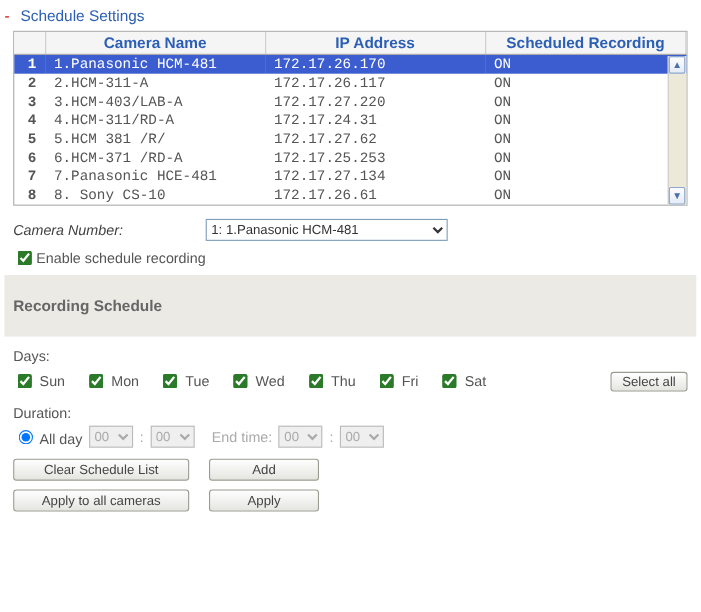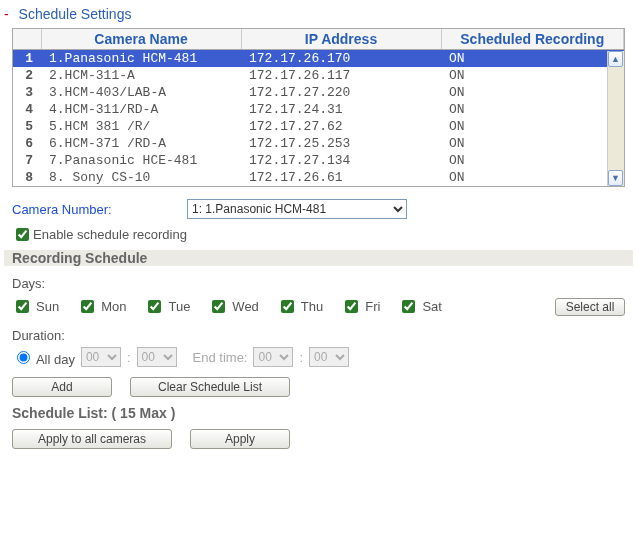--- a/index.html
+++ b/index.html
@@ -62,38 +62,38 @@
     margin: 0 auto;
     background: linear-gradient(#fdfdfd,#e4ecf7);
     border: 1px solid #8aa7d6;
     border-radius: 2px;
     display:flex;align-items:center;justify-content:center;
     color:#4a6ea9;font-size:9px;
   }
   .sb-up{position:absolute;top:0;}
   .sb-down{position:absolute;bottom:0;}
   .form-row { margin: 2px 8px 6px 8px; display:flex; align-items:center; }
-  .lbl { color:#1d4ed8; width:175px; }
+  .lbl { color:#404040; width:175px;font-style:italic; }
   select, input[type=text] {
     font-size:12px;
   }
   .camera-select {
     width: 220px;
     border: 1px solid #7e9db9;
     background: #fff;
     color: #333;
     height: 20px;
   }
   .chk { margin-right:4px; accent-color:#2a7a2a;}
   .subhead {
     background: #eceae4;
     color: #666;
     font-weight: bold;
     font-size: 14px;
-    padding: 0 8px;
+    padding: 20px 8px;
     margin-top: 6px;
   }
   .days-row { margin:6px 8px; display:flex; align-items:center; gap:18px;}
   .days-row label { color:#555; display:flex;align-items:center; gap:3px;justify-content:flex-end;}
   .btn {
     background: linear-gradient(#fefefe,#e5e5e0);
     border: 1px solid #9a9a90;
     border-radius: 3px;
     padding: 2px 14px;
     font-size: 12px;
@@ -222,23 +222,22 @@
     <select class="num-sel"><option>00</option></select>
     <span class="disabled">:</span>
     <select class="num-sel"><option>00</option></select>
     <span class="disabled" style="margin-left:10px;">End time:</span>
     <select class="num-sel"><option>00</option></select>
     <span class="disabled">:</span>
     <select class="num-sel"><option>00</option></select>
   </div>
 
   <div class="btn-row">
+    <button class="btn btn-wide">Clear Schedule List</button>
     <button class="btn">Add</button>
-    <button class="btn btn-wide">Clear Schedule List</button>
-  </div>
-
-  <div class="schedule-label">Schedule List: ( 15 Max )</div>
+  </div>
+
 
   <div class="btn-row">
     <button class="btn btn-wide">Apply to all cameras</button>
     <button class="btn">Apply</button>
   </div>
 </div>
 
 </body></html>

